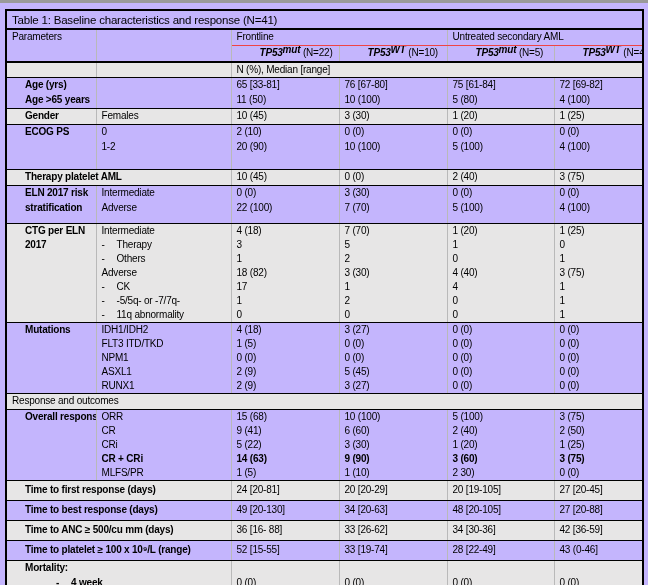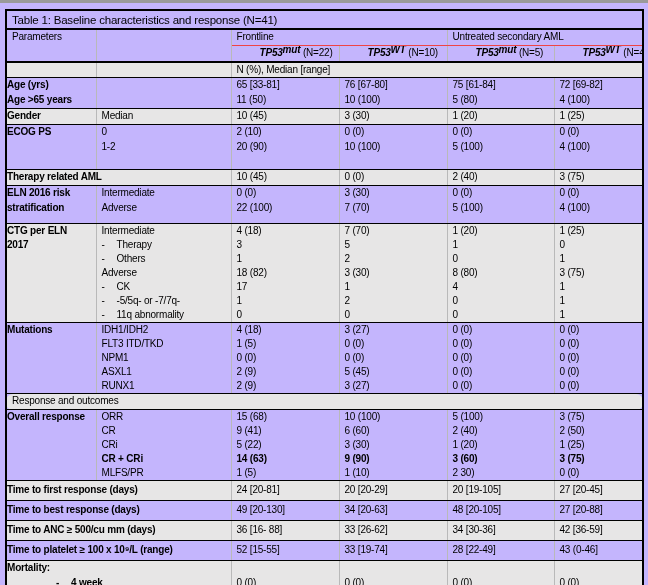--- a/index.html
+++ b/index.html
@@ -31,24 +31,24 @@
   .sup  { font-weight:bold; font-style:italic; font-size:10px; position:relative; top:-3.5px; }
   .units-row td { background:#e7e6e6; border-bottom:1px solid #000; height:13px; }
   .units-label { text-align:center; font-weight:bold; }
 
   
   .shade td { background:#e7e6e6; }
   .sec-end td { border-bottom:1px solid #000; }
   .h13 td { height:13px; }
   .h14 td { height:14px; }
   .h17 td { height:16px; padding-top:3px; }
-  td.p  { font-weight:bold; padding-left:0; }
+  td.p  { font-weight:bold; padding-left:18px; }
   td.mb { font-weight:bold; padding-left:49px; }
   td.b, .b { font-weight:bold; }
-  .full-label { text-align:center; font-weight:bold;border-radius:7px; }
+  .full-label { text-align:center; font-weight:bold; }
   .dash { display:inline-block; width:15px; font-weight:normal; }
   td.mb .dash { font-weight:bold; }
   tr.sp td { height:auto; padding:0; line-height:1px; font-size:1px; }
 </style>
 </head>
 <body>
 
 <div class="page">
   <div class="top-edge"></div>
 
@@ -95,21 +95,21 @@
         <tr class="h14 sec-end">
           <td class="p gr">Age &gt;65 years</td>
           <td class="s gr"></td>
           <td class="v gr">11 (50)</td>
           <td class="v gr">10 (100)</td>
           <td class="v gr">5 (80)</td>
           <td class="v">4 (100)</td>
         </tr>
         <tr class="shade h14 sec-end">
           <td class="p gr">Gender</td>
-          <td class="s gr">Median</td>
+          <td class="s gr">Females</td>
           <td class="v gr">10 (45)</td>
           <td class="v gr">3 (30)</td>
           <td class="v gr">1 (20)</td>
           <td class="v">1 (25)</td>
         </tr>
         <tr class="h14">
           <td class="p gr">ECOG PS</td>
           <td class="s gr">0</td>
           <td class="v gr">2 (10)</td>
           <td class="v gr">0 (0)</td>
@@ -126,28 +126,28 @@
         </tr>
         <tr class="h14 sec-end sp" style="height: 14px;">
           <td class="gr"></td>
           <td class="gr"></td>
           <td class="gr"></td>
           <td class="gr"></td>
           <td class="gr"></td>
           <td></td>
         </tr>
         <tr class="shade h14 sec-end">
-          <td class="p gr" colspan="2">Therapy related AML</td>
+          <td class="p gr" colspan="2">Therapy platelet AML</td>
           <td class="v gr">10 (45)</td>
           <td class="v gr">0 (0)</td>
           <td class="v gr">2 (40)</td>
           <td class="v">3 (75)</td>
         </tr>
         <tr class="h14">
-          <td class="p gr">ELN 2016 risk</td>
+          <td class="p gr">ELN 2017 risk</td>
           <td class="s gr">Intermediate</td>
           <td class="v gr">0 (0)</td>
           <td class="v gr">3 (30)</td>
           <td class="v gr">0 (0)</td>
           <td class="v">0 (0)</td>
         </tr>
         <tr class="h14">
           <td class="p gr">stratification</td>
           <td class="s gr">Adverse</td>
           <td class="v gr">22 (100)</td>
@@ -185,21 +185,21 @@
           <td class="v gr">1</td>
           <td class="v gr">2</td>
           <td class="v gr">0</td>
           <td class="v">1</td>
         </tr>
         <tr class="shade h13">
           <td class="p gr"></td>
           <td class="s gr">Adverse</td>
           <td class="v gr">18 (82)</td>
           <td class="v gr">3 (30)</td>
-          <td class="v gr">8 (80)</td>
+          <td class="v gr">4 (40)</td>
           <td class="v">3 (75)</td>
         </tr>
         <tr class="shade h13">
           <td class="p gr"></td>
           <td class="s gr"><span class="dash">-</span><span>CK</span></td>
           <td class="v gr">17</td>
           <td class="v gr">1</td>
           <td class="v gr">4</td>
           <td class="v">1</td>
         </tr>

